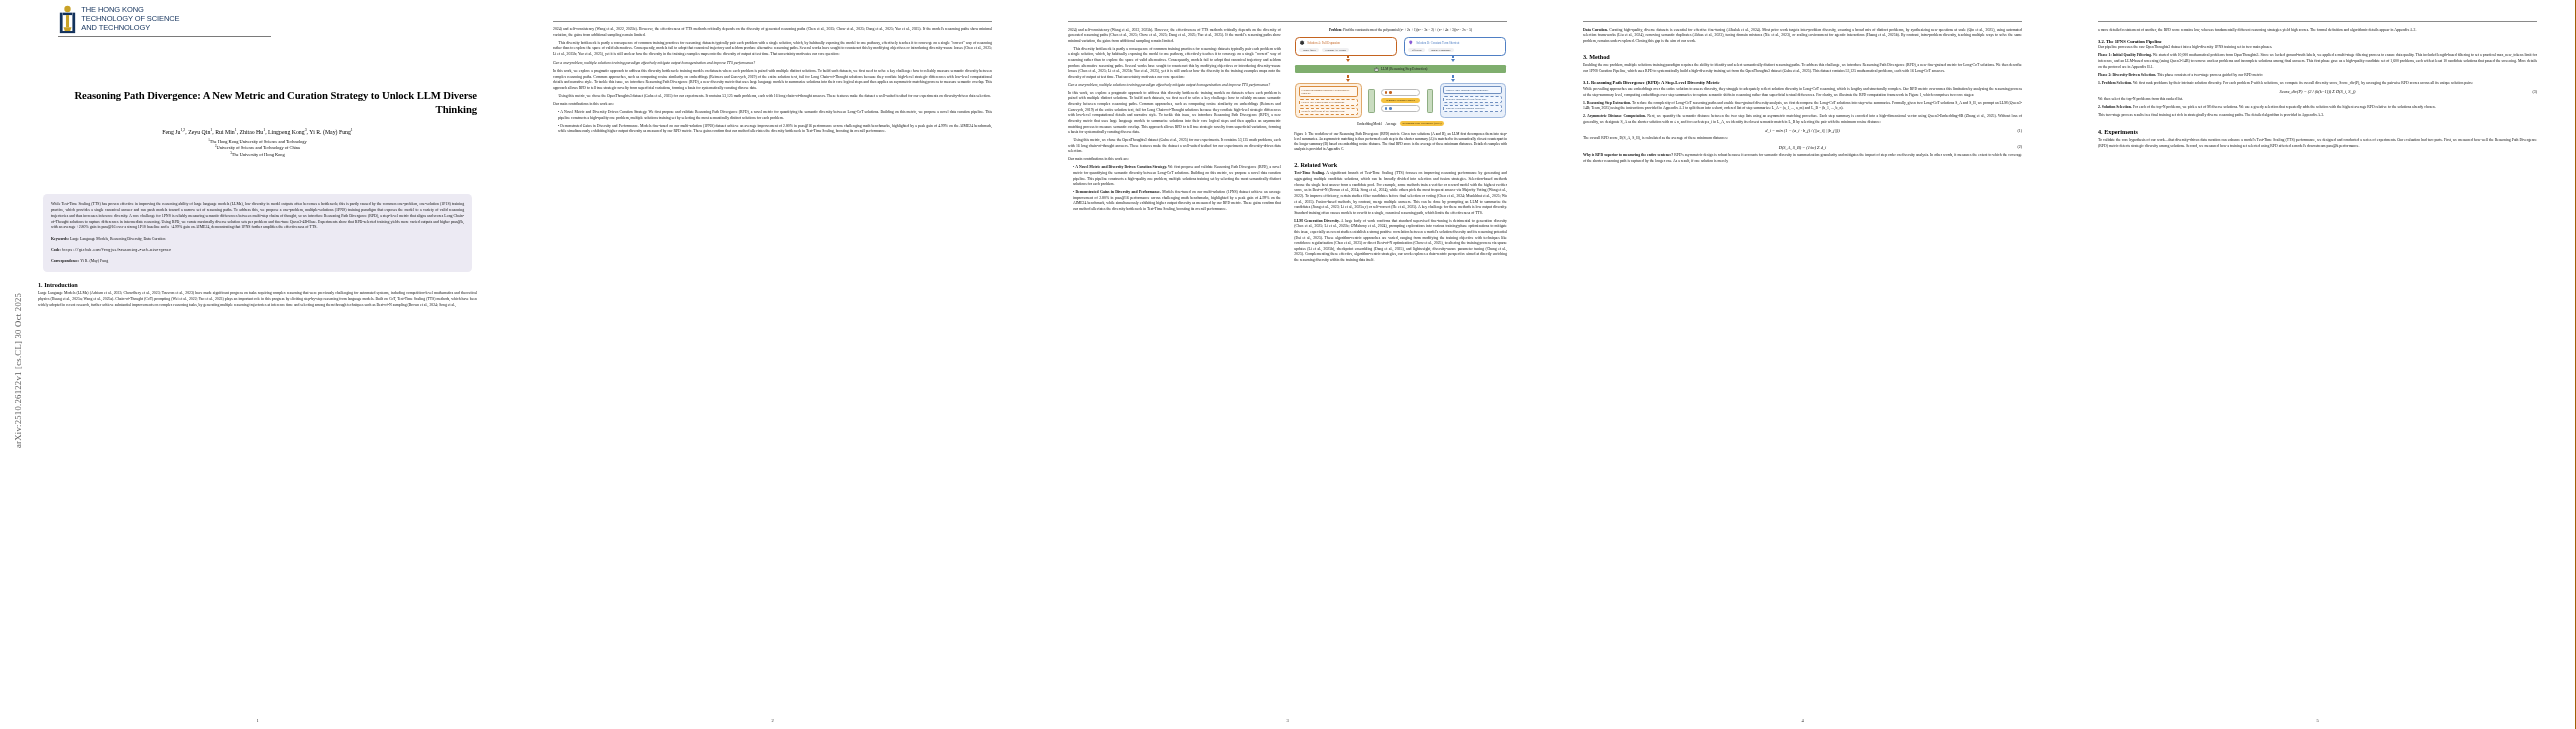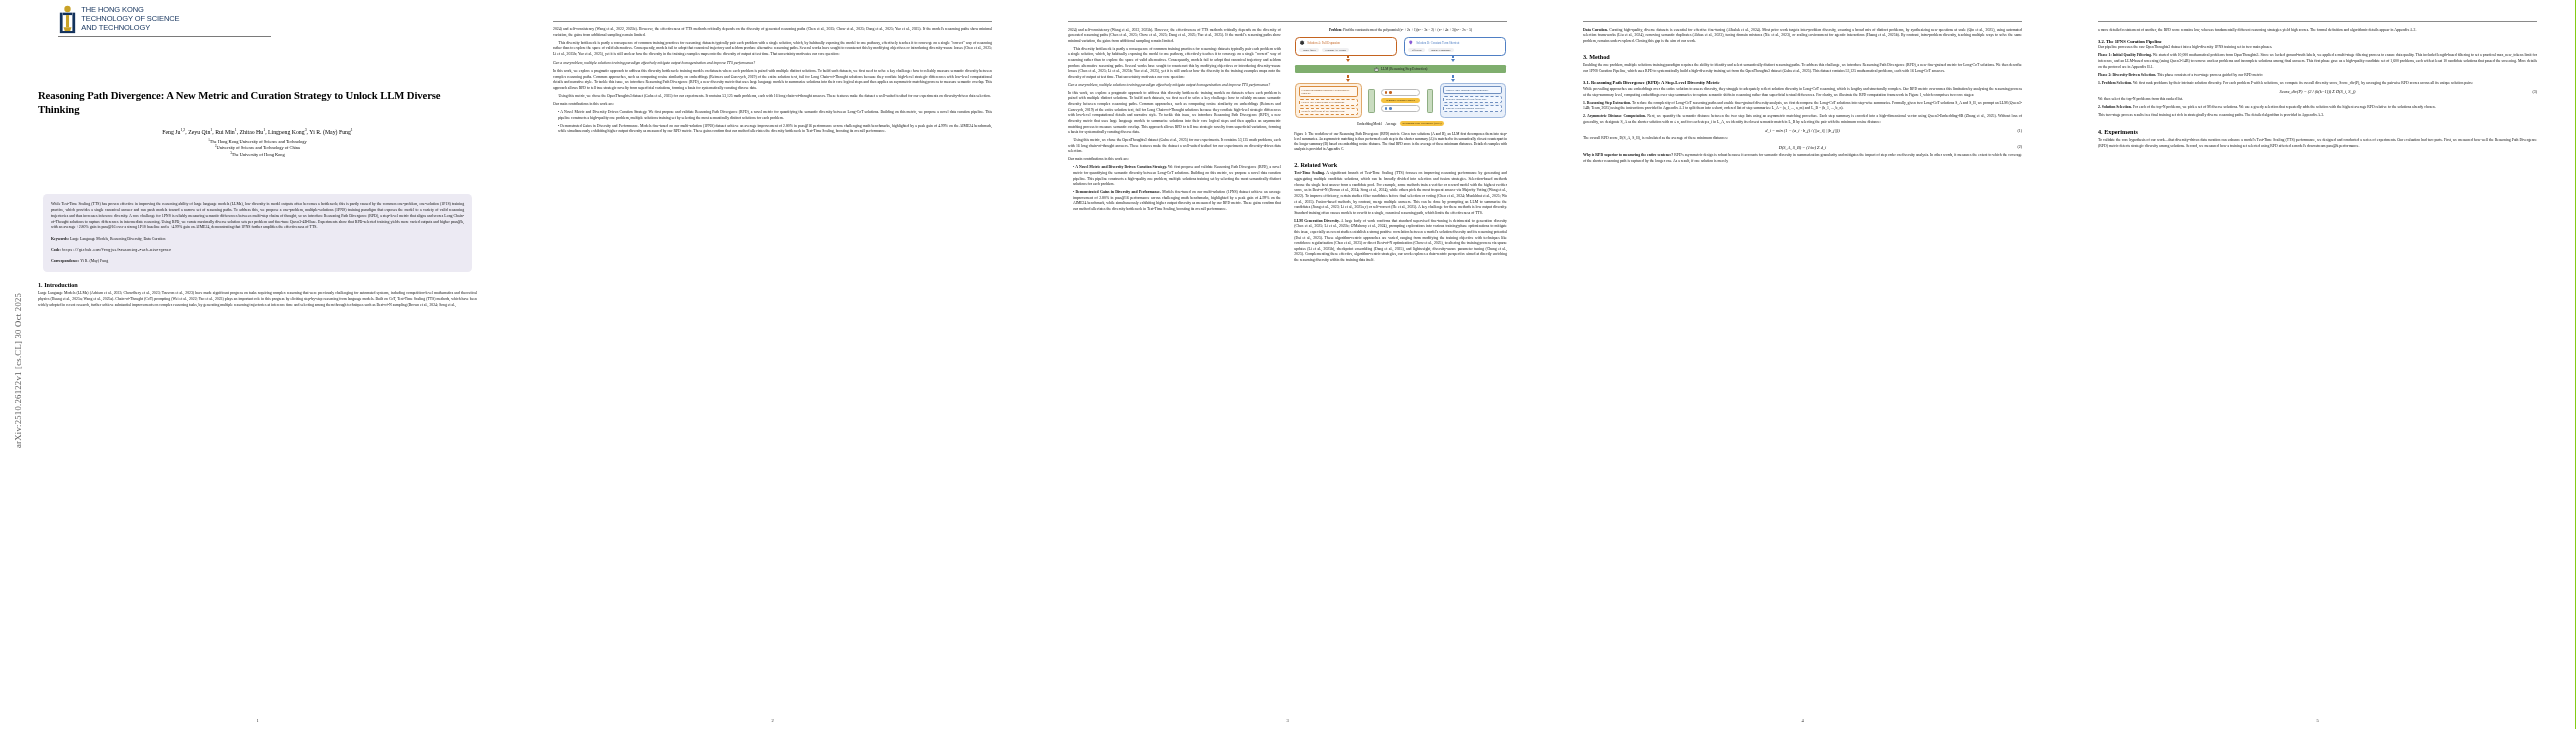--- a/index.html
+++ b/index.html
@@ -3,21 +3,21 @@
 <meta charset="utf-8">
 <style>
   * { box-sizing: border-box; }
   html, body { margin:0; padding:0; }
   body {
     width: 2576px; height: 729px;
     background: #ffffff;
     font-family: "Liberation Serif", serif;
     overflow: hidden;
   }
-  .viewer { position:relative; width:2576px; height:729px; background:#84cc16; display:flex; }
+  .viewer { position:relative; width:2576px; height:729px; background:#a16207; display:flex; }
 
   .page {
     position: relative;
     width: 515px;
     height: 729px;
     background: #ffffff;
     flex: 0 0 515px;
     overflow: hidden;
   }
   .page-inner {
@@ -47,21 +47,21 @@
   .logo-text {
     font-family: "Liberation Sans", sans-serif;
     font-size: 7.5px; line-height: 1.18; color:#13325c; letter-spacing:-0.1px;
     white-space: nowrap;
   }
   .logo-rule { position:absolute; left:58px; top:36px; width:213px; height:1px; background:#7a7a7a; }
 
   
   .title {
     margin-top: 68px;
-    text-align:left;
+    text-align:right;
     font-size: 10.7px;
     font-weight: bold;
     line-height: 1.30;
     letter-spacing: -0.1px;
     color:#000;
   }
   .authors {
     margin-top: 12px; text-align:center; font-size: 5.8px; color:#000;
   }
   .affils { margin-top: 4.3px; text-align:center; font-size: 4.4px; line-height:1.45; color:#000; }

